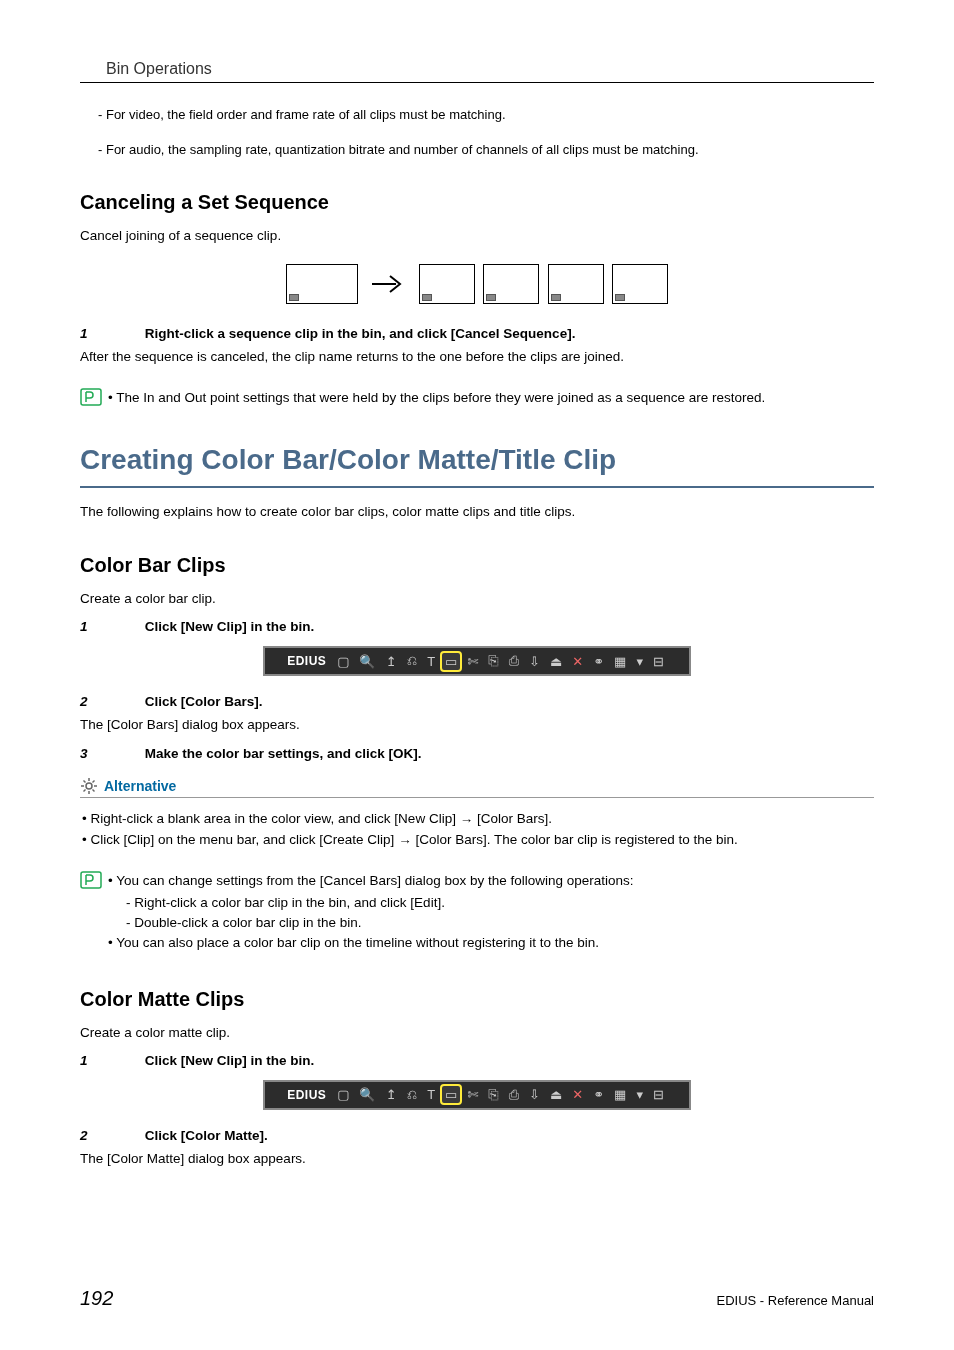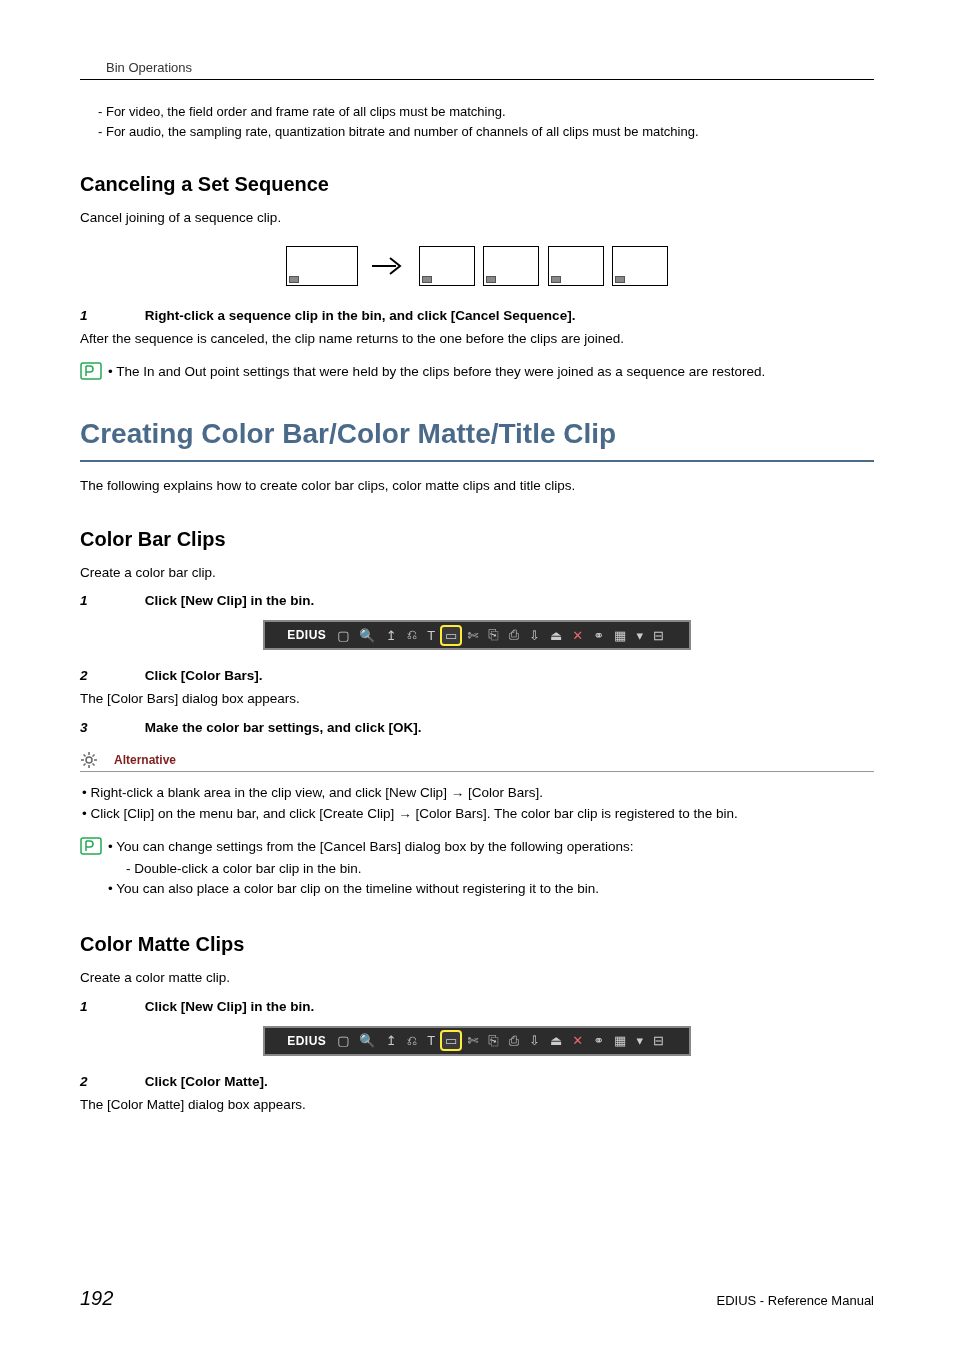--- a/index.html
+++ b/index.html
@@ -6,34 +6,35 @@
   body {
     font-family: Arial, Helvetica, sans-serif;
     background: #ffffff;
     width: 954px;
     height: 1350px;
     padding: 60px 80px 40px 80px;
     color: #000;
     position: relative;
   }
   .header-text {
-    font-size: 13px;
+    font-size: 16px;
     color: #333;
     margin-bottom: 4px;
     padding-left: 26px;
   }
   .header-rule {
     border: none;
     border-top: 1px solid #000;
     margin-bottom: 22px;
   }
   .sub-bullet {
     font-size: 13px;
     margin-left: 18px;
     line-height: 1.5;
+    margin-top: 15px;
   }
   .sub-bullet::before {
     content: "- ";
   }
   h2.section {
     font-size: 20px;
     font-weight: bold;
     margin-top: 32px;
     margin-bottom: 12px;
   }
@@ -77,21 +78,21 @@
   .step-num {
     font-style: italic;
     font-weight: bold;
     display: inline-block;
     width: 22px;
   }
   .step-bold { font-weight: bold; padding-left: 39px; }
   .note-row {
     display: flex;
     align-items: flex-start;
-    margin: 12px 0;
+    margin: 20px 0;
     font-size: 13.5px;
     line-height: 1.5;
   }
   .note-icon {
     flex: 0 0 auto;
     margin-right: 6px;
   }
   .note-bullet::before { content: "• "; }
   h1.chapter {
     font-size: 28px;
@@ -135,24 +136,24 @@
     border-radius: 4px;
     padding: 1px 3px;
     background: #3a3a3a;
   }
   .alt-header {
     display: flex;
     align-items: center;
     margin: 16px 0 2px 0;
   }
   .alt-title {
-    font-size: 12px;
-    font-weight: bold;
-    color: #7f1d1d;
-    margin-left: 16px;
+    font-size: 14px;
+    font-weight: bold;
+    color: #0369a1;
+    margin-left: 6px;
   }
   .alt-rule {
     border: none;
     border-top: 1px solid #999;
     margin-bottom: 10px;
   }
   .bullet-line {
     font-size: 13.5px;
     line-height: 1.6;
     margin-left: 2px;
@@ -288,33 +289,34 @@
         <line x1="12.5" y1="12.5" x2="14.5" y2="14.5"></line>
         <line x1="3.5" y1="14.5" x2="5.5" y2="12.5"></line>
         <line x1="12.5" y1="5.5" x2="14.5" y2="3.5"></line>
       </g>
   </svg>
   <span class="alt-title">Alternative</span>
 </div>
 <hr class="alt-rule">
 
 <div class="bullet-line">
-  <span>Right-click a blank area in the clip view, and click [New Clip] </span><span class="arrow-inline">→</span><span> [Color Bars].</span>
+  <span>Right-click a blank area in the color view, and click [New Clip] </span><span class="arrow-inline">→</span><span> [Color Bars].</span>
 </div>
 <div class="bullet-line">
   <span>Click [Clip] on the menu bar, and click [Create Clip] </span><span class="arrow-inline">→</span><span> [Color Bars]. The color bar clip is registered to the bin.</span>
 </div>
 
 <div class="note-row">
   <svg class="note-icon" width="22" height="18" viewBox="0 0 22 18">
     <rect x="1" y="1" width="20" height="16" rx="2" fill="none" stroke="#2a5" stroke-width="1.5"></rect>
     <path d="M6 4 v10 M6 4 h4 a3 3 0 0 1 0 6 h-4" fill="none" stroke="#2a5" stroke-width="1.5"></path>
   </svg>
   <div class="note-content">
     <div class="note-content-li"><span class="note-bullet">You can change settings from the [Cancel Bars] dialog box by the following operations:</span></div>
+    <div class="sub-dash" style="margin-left:18px">Right-click a color bar clip in the bin, and click [Edit].</div>
     <div class="sub-dash" style="margin-left:18px">Double-click a color bar clip in the bin.</div>
     <div class="note-content-li"><span class="note-bullet">You can also place a color bar clip on the timeline without registering it to the bin.</span></div>
   </div>
 </div>
 
 <h2 class="section">Color Matte Clips</h2>
 <div class="body-text">Create a color matte clip.</div>
 
 <div class="step-line">
   <span class="step-num">1</span>

